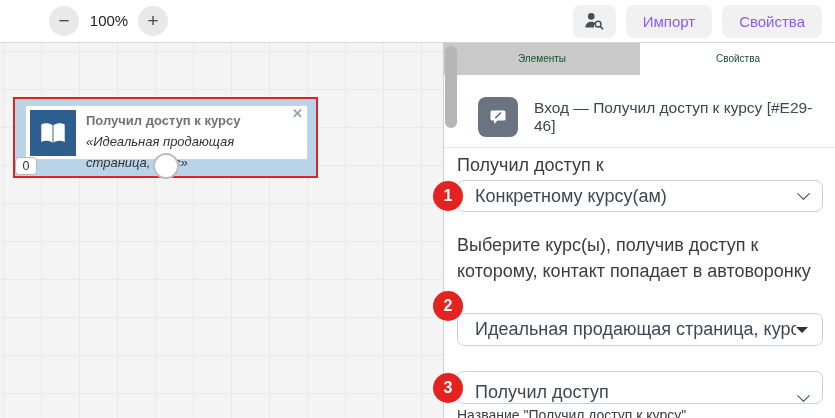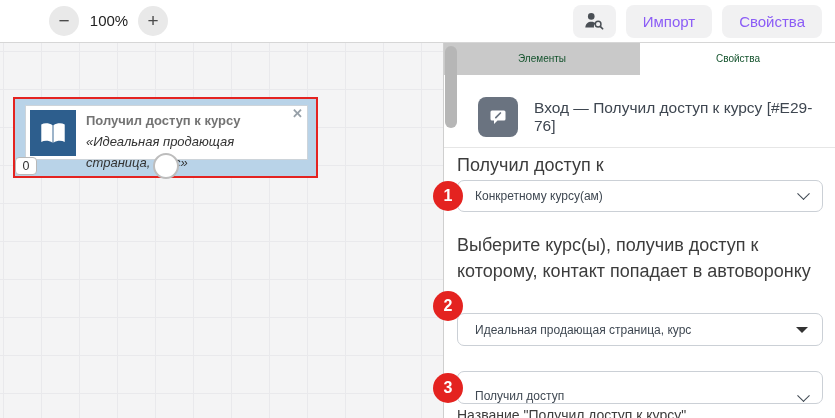--- a/index.html
+++ b/index.html
@@ -39,21 +39,21 @@
   .tab.inactive { background:#c9c9c9; }
   .tab.active { background:#fff; }
   .panel-scroll-thumb { position:absolute; left:1px; top:3px; width:12px; height:82px; border-radius:6px; background:#b6b6b6; cursor:pointer; }
 
   .panel-header { position:absolute; left:34px; top:54px; right:13px; height:40px; display:flex; align-items:center; gap:16px; }
   .header-icon { width:40px; height:40px; border-radius:8px; background:#6a7380; display:flex; align-items:center; justify-content:center; flex:0 0 40px; }
   .header-title { font-size:15.5px; color:#3e4650; }
   .panel-sep { position:absolute; left:0; top:104px; width:392px; height:1px; background:#e6e6e6; }
 
   .fld-label { position:absolute; left:13px; width:372px; font-size:18px; color:#3c3c3c; line-height:26px; }
-  .fld-select { position:absolute; left:13px; width:366px; background:#fff; border:1px solid #cbd0d6; border-radius:7px; font-size:12px; color:#3f4852; display:flex; align-items:center; padding:0 14px 0 17px; cursor:pointer; }
+  .fld-select { position:absolute; left:13px; width:366px; background:#fff; border:1px solid #cbd0d6; border-radius:7px; font-size:18px; color:#3f4852; display:flex; align-items:center; padding:0 14px 0 17px; cursor:pointer; }
   .fld-select .val { flex:1; white-space:nowrap; overflow:hidden; }
   .chevron { width:9px; height:9px; border-right:1.6px solid #3f4852; border-bottom:1.6px solid #3f4852; transform:rotate(45deg) translate(-2px,-2px); flex:0 0 9px; }
   .caret { width:0; height:0; border-left:6px solid transparent; border-right:6px solid transparent; border-top:6px solid #333; flex:0 0 12px; }
 
   .ann-badge { position:absolute; left:-11px; width:30px; height:30px; border-radius:50%; background:#e42320; color:#fff; font-size:16px; font-weight:bold; text-align:center; line-height:30px; z-index:5; }
 
   .sel1 { top:137px; height:32px; }  .lbl1 { top:109px; }
   .sel2 { top:246px; height:33px;margin-top:24px; }  .lbl2 { top:189px; }
   .sel3 { top:328px; height:33px;align-items:flex-end; }  .lbl3 { top:299px; }
   .b1 { top:138px; } .b2 { top:248px; } .b3 { top:330px; }
@@ -108,21 +108,21 @@
     </div>
     <div class="panel-scroll-thumb"></div>
 
     <div class="panel-header">
       <div class="header-icon">
         <svg width="20" height="20" viewBox="0 0 20 20">
           <path d="M4 3.5h12a1.5 1.5 0 0 1 1.5 1.5v7a1.5 1.5 0 0 1-1.5 1.5H9.5L6 17v-3.5H4A1.5 1.5 0 0 1 2.5 12V5A1.5 1.5 0 0 1 4 3.5z" fill="#fff"></path>
           <line x1="7.8" y1="10.6" x2="12.4" y2="6" stroke="#6a7380" stroke-width="1.7" stroke-linecap="round"></line>
         </svg>
       </div>
-      <div class="header-title">Вход — Получил доступ к курсу [#E29-76]</div>
+      <div class="header-title">Вход — Получил доступ к курсу [#E29-46]</div>
     </div>
     <div class="panel-sep"></div>
 
     <div class="fld-label lbl1">Получил доступ к</div>
     <div class="fld-select sel1">
       <span class="val">Конкретному курсу(ам)</span>
       <span class="chevron"></span>
     </div>
     <div class="ann-badge b1">1</div>
 

